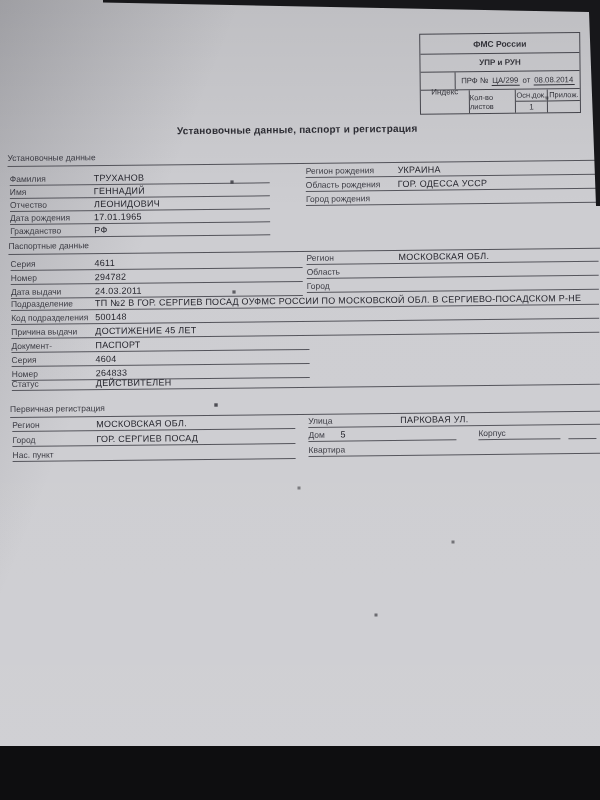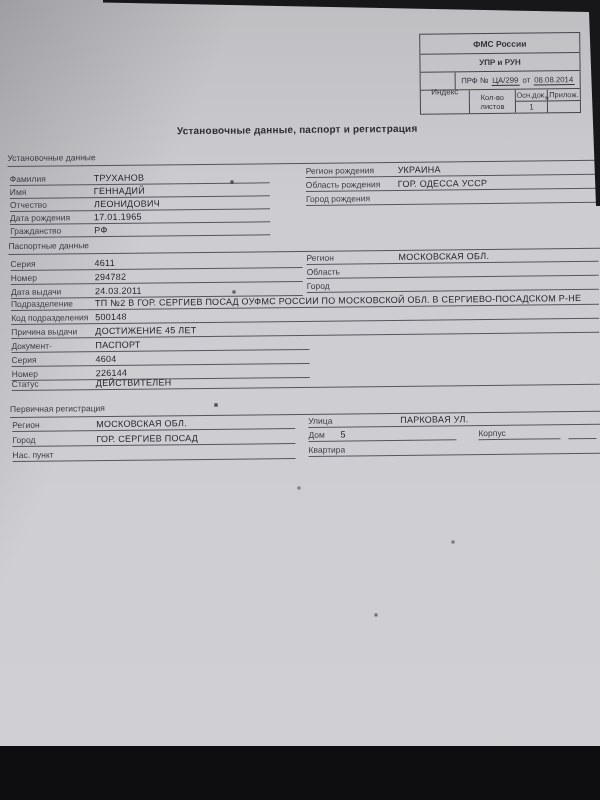--- a/index.html
+++ b/index.html
@@ -24,21 +24,21 @@
   .hrow{border-bottom:1.4px solid #46464d;}
   .hrow:last-child{border-bottom:none;}
   .hr1{height:19px;display:flex;align-items:center;justify-content:center;font-weight:bold;font-size:8.5px;}
   .hr2{height:17px;display:flex;align-items:center;justify-content:center;font-weight:bold;}
   .hr3{height:17px;display:flex;}
   .hspacer{flex:0 0 34px;border-right:1.4px solid #46464d;}
   .hprf{flex:1;display:flex;align-items:center;justify-content:center;gap:3px;white-space:nowrap;font-size:7.8px;}
   .u{border-bottom:1px solid #33333a;padding:0 1px;}
   .hr4{height:23px;display:flex;}
   .hindex{flex:0 0 48px;border-right:1.4px solid #46464d;display:flex;align-items:flex-end;justify-content:center;padding-bottom:17px;}
-  .hsheets{flex:0 0 45px;border-right:1.4px solid #46464d;display:flex;flex-direction:column;align-items:center;justify-content:center;font-size:7.5px;line-height:1.2;}
+  .hsheets{flex:0 0 45px;border-right:1.4px solid #46464d;display:flex;flex-direction:column;align-items:flex-start;justify-content:center;font-size:7.5px;line-height:1.2;}
   .hcol{flex:0 0 31px;border-right:1.4px solid #46464d;display:flex;flex-direction:column;font-size:7.5px;text-align:center;}
   .hcol.last{flex:1;border-right:none;}
   .hh{height:11px;border-bottom:1.2px solid #46464d;display:flex;align-items:center;justify-content:center;}
   .hv{flex:1;display:flex;align-items:center;justify-content:center;font-size:8px;}
 
   .doc-title{position:absolute;left:0;top:124px;width:600px;text-align:center;font-weight:bold;font-size:10px;letter-spacing:0.2px;color:#2e2e35;}
 
   .sec-head{position:absolute;font-size:8.5px;color:#3a3a42;border-bottom:1.2px solid #53535a;padding-bottom:3px;width:600px;left:10px;white-space:nowrap;}
 
   .col{position:absolute;}
@@ -195,21 +195,21 @@
       <div class="frow h13">
         <span class="lab">Документ-</span>
         <span class="val">ПАСПОРТ</span>
       </div>
       <div class="frow h13">
         <span class="lab">Серия</span>
         <span class="val">4604</span>
       </div>
       <div class="frow h13">
         <span class="lab">Номер</span>
-        <span class="val">226144</span>
+        <span class="val">264833</span>
       </div>
     </div>
 
     <div class="col" style="left:12px;top:375px;width:588px;">
       <div class="frow h12">
         <span class="lab">Статус</span>
         <span class="val">ДЕЙСТВИТЕЛЕН</span>
       </div>
     </div>
 

